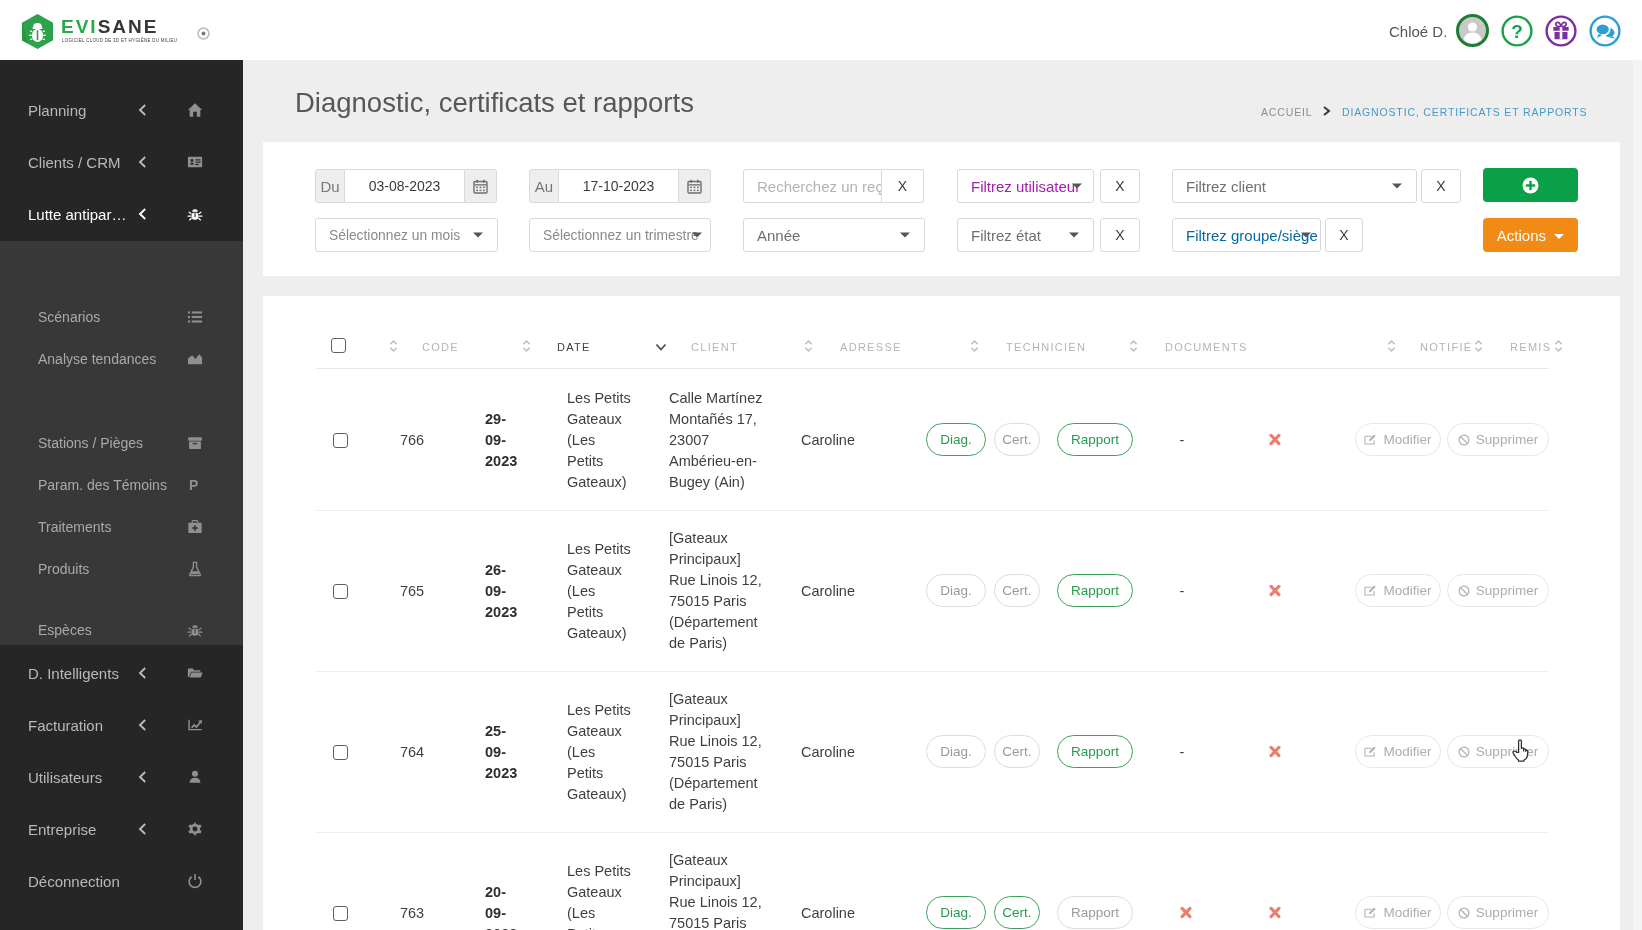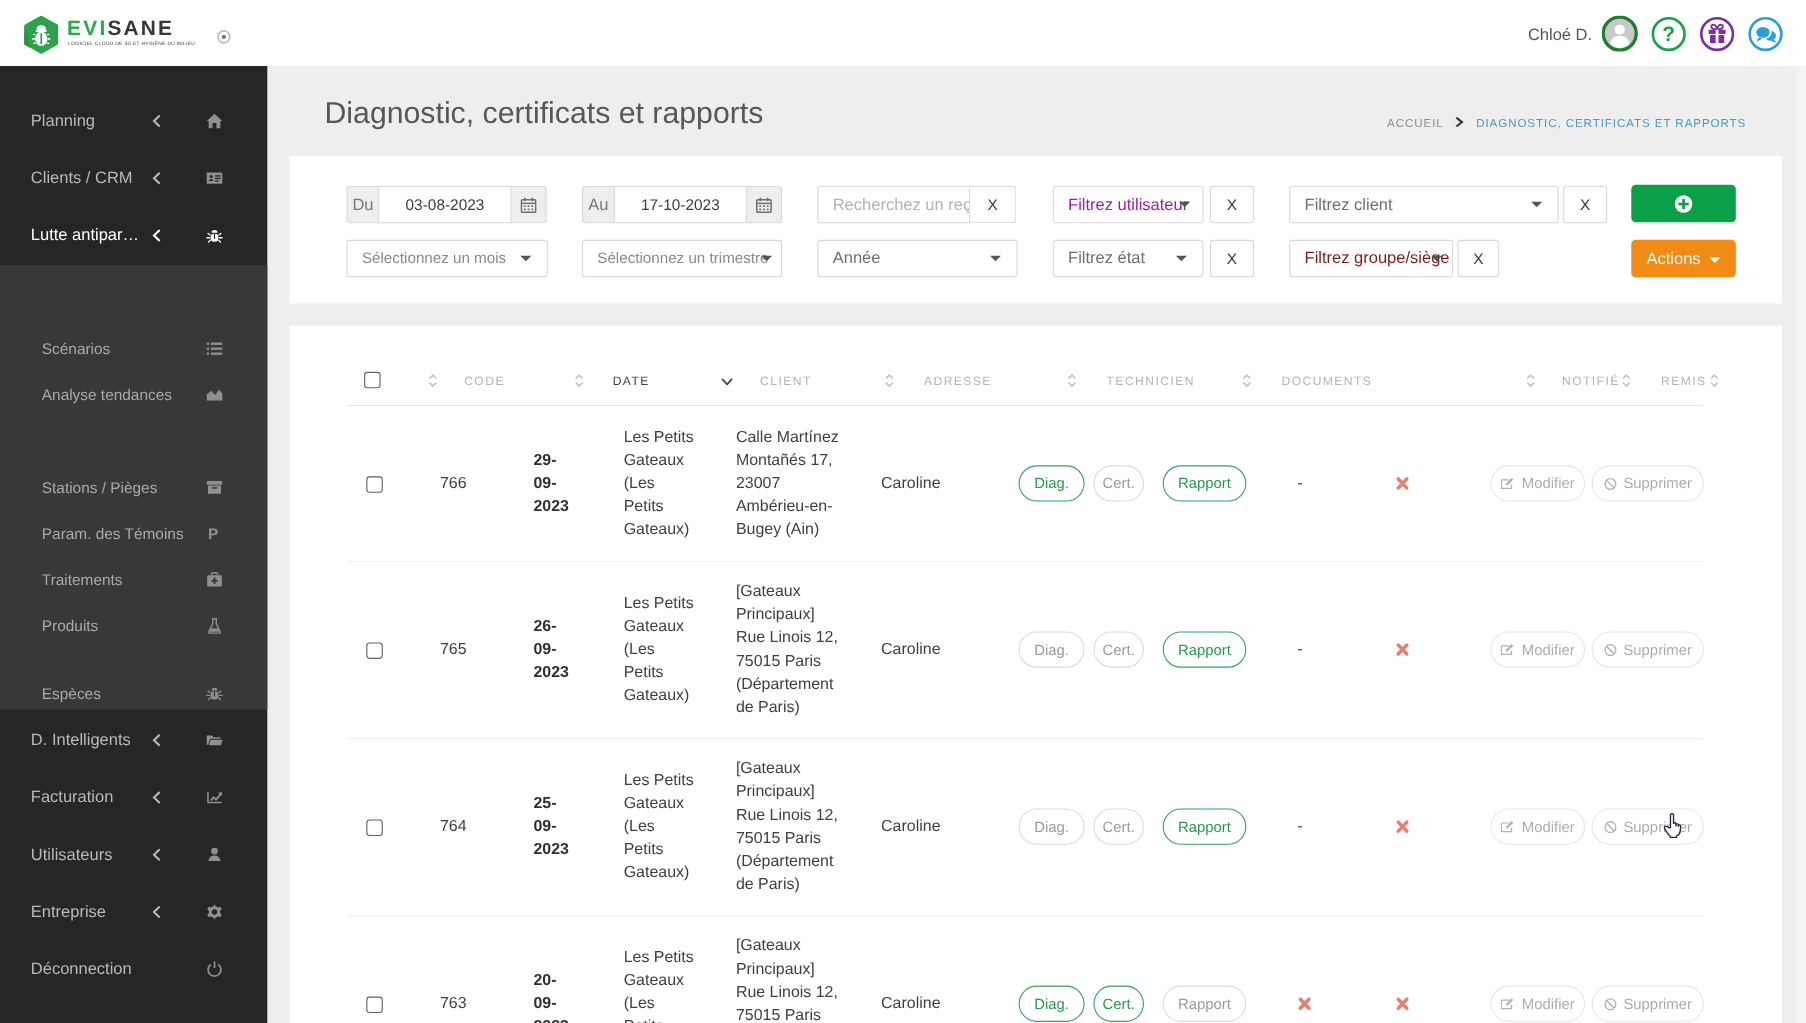--- a/index.html
+++ b/index.html
@@ -366,21 +366,21 @@
 <div class="ctl sel" style="left:743px; top:218px; width:182px;">
   <span class="ph" style="color:#6f6f6f;">Année</span>
   <span class="caret"></span>
 </div>
 <div class="ctl sel" style="left:957px; top:218px; width:137px;">
   <span class="ph" style="color:#6f6f6f;">Filtrez état</span>
   <span class="caret"></span>
 </div>
 <div class="ctl xbtn" style="left:1100px; top:218px; width:40px;">X</div>
 <div class="ctl sel" style="left:1172px; top:218px; width:149px;">
-  <span class="ph" style="color:#7f1d1d;">Filtrez groupe/siège</span>
+  <span class="ph" style="color:#0369a1;">Filtrez groupe/siège</span>
   <span class="caret" style="right:9px;"></span>
 </div>
 <div class="ctl xbtn" style="left:1325px; top:218px; width:38px;">X</div>
 <div class="ctl" style="left:1483px; top:218px; width:95px; height:34px; background:#f28a16; border-radius:4px; color:#fff; font-size:15px; display:flex; align-items:center; justify-content:center;">
   Actions&nbsp;<span style="display:inline-block; width:0; height:0; border-left:5px solid transparent; border-right:5px solid transparent; border-top:5px solid #fff; margin-left:4px; margin-top:2px;"></span>
 </div>
 
 <div class="panel" style="left:263px; top:296px; width:1357px; height:634px;"></div>
 
 <div class="cb" style="left:331px; top:338px;"></div>

